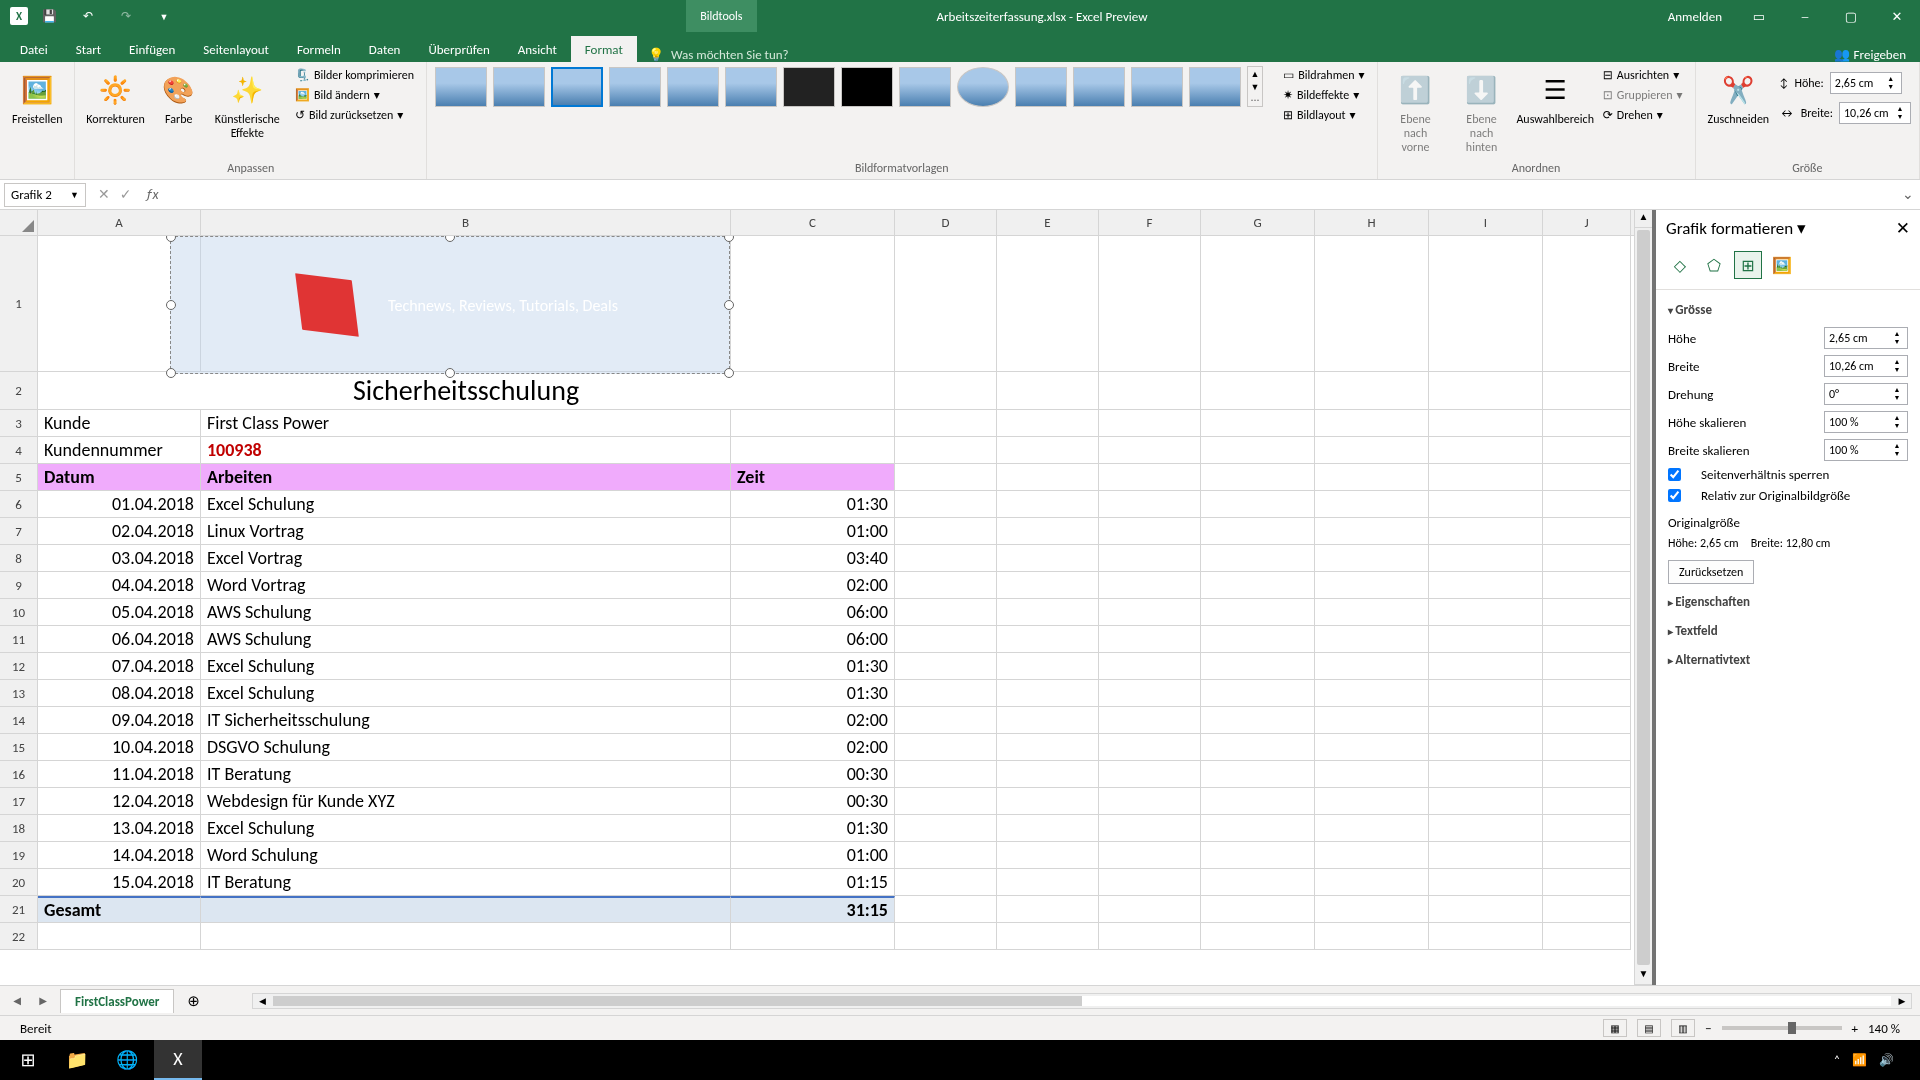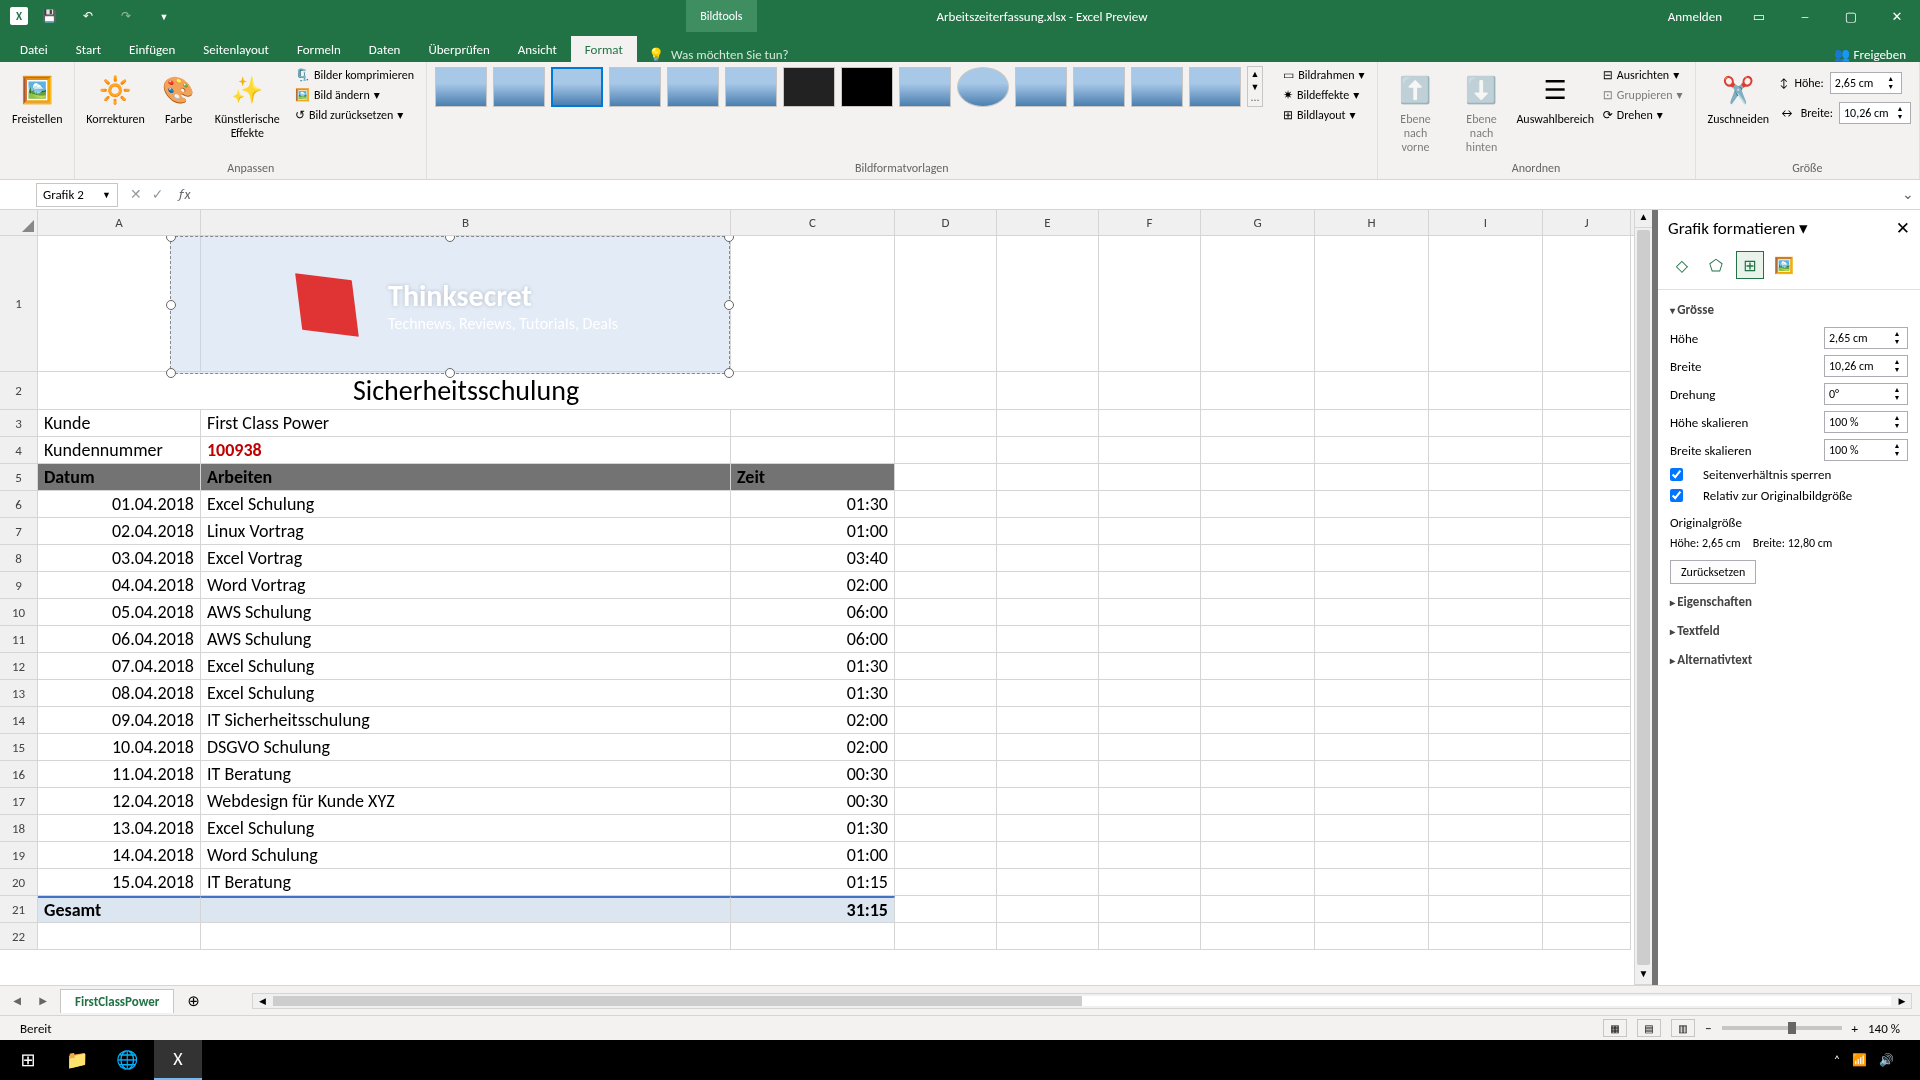--- a/index.html
+++ b/index.html
@@ -35,21 +35,21 @@
 .style-thumb { width: 52px; height: 40px; border: 1px solid #c8c6c4; background: linear-gradient(180deg,#a8c8e8 40%,#4a7fb0); cursor: pointer; }
 .style-thumb.selected { border: 2px solid #0078d4; }
 .style-gallery-arrows { display: flex; flex-direction: column; border: 1px solid #c8c6c4; }
 .style-gallery-arrows div { width: 14px; height: 13px; display: flex; align-items: center; justify-content: center; font-size: 9px; cursor: pointer; }
 .dim-row { display: flex; align-items: center; gap: 6px; font-size: 12px; }
 .dim-input { width: 72px; height: 22px; border: 1px solid #abadb3; padding: 0 4px; font-size: 12px; display: flex; align-items: center; justify-content: space-between; background: #fff; }
 .spin-btns { display: flex; flex-direction: column; }
 .spin-btns span { width: 12px; height: 8px; font-size: 7px; line-height: 7px; text-align: center; cursor: pointer; }
 
 
-.formulabar { height: 30px; background: #fff; border-bottom: 1px solid #d5d5d5; display: flex; align-items: center; padding-left: 32px; }
+.formulabar { height: 30px; background: #fff; border-bottom: 1px solid #d5d5d5; display: flex; align-items: center; }
 .namebox { width: 82px; height: 24px; border: 1px solid #c8c6c4; margin-left: 4px; display: flex; align-items: center; padding: 0 6px; font-size: 13px; justify-content: space-between; }
 .fx-btns { display: flex; gap: 10px; margin-left: 12px; color: #999; }
 .fx-btns span { cursor: pointer; }
 .fx-label { margin-left: 14px; font-style: italic; color: #666; }
 .fx-input { flex: 1; height: 24px; margin: 0 8px; }
 .fx-expand { width: 18px; color: #666; cursor: pointer; }
 
 
 .main { display: flex; height: calc(1080px - 32px - 30px - 118px - 30px - 30px - 25px - 40px); }
 .sheet-area { flex: 1; display: flex; flex-direction: column; position: relative; }
@@ -59,42 +59,42 @@
 .ch { border-right: 1px solid #d5d5d5; text-align: center; font-size: 13px; color: #444; display: flex; align-items: center; justify-content: center; }
 .rows { flex: 1; overflow: hidden; position: relative; }
 .row { display: flex; height: 27px; }
 .row.h1 { height: 136px; }
 .row.h2 { height: 38px; }
 .rh { width: 38px; background: #f0f0f0; border-right: 1px solid #d5d5d5; border-bottom: 1px solid #d5d5d5; text-align: center; font-size: 13px; color: #444; display: flex; align-items: center; justify-content: center; }
 .cell { border-right: 1px solid #d5d5d5; border-bottom: 1px solid #d5d5d5; padding: 0 6px; display: flex; align-items: center; font-size: 18px; overflow: hidden; white-space: nowrap; }
 .cell.right { justify-content: flex-end; }
 .cell.center { justify-content: center; }
 .cell.bold { font-weight: 400; }
-.cell.hdr { background: #737373; font-weight: 600; }
+.cell.hdr { background: #f0abfc; font-weight: 600; }
 .cell.total { background: #dce6f1; font-weight: 600; border-top: 2px solid #4472c4; }
 .cell.kn { color: #c00000; font-weight: 600; }
 
 
 .img-obj { position: absolute; left: 170px; top: 0; width: 560px; height: 138px; border: 1px dashed #888; display: flex; align-items: center; justify-content: center; background: rgba(190,210,235,0.45); }
 .handle { position: absolute; width: 10px; height: 10px; background: #fff; border: 1px solid #666; border-radius: 50%; }
 .handle.tl { left: -5px; top: -5px; } .handle.tr { right: -5px; top: -5px; }
 .handle.bl { left: -5px; bottom: -5px; } .handle.br { right: -5px; bottom: -5px; }
 .handle.tm { left: 50%; top: -5px; margin-left:-5px; } .handle.bm { left: 50%; bottom: -5px; margin-left:-5px; }
 .handle.ml { left: -5px; top: 50%; margin-top:-5px;} .handle.mr { right: -5px; top: 50%; margin-top:-5px;}
 .logo-gfx { display: flex; align-items: center; gap: 16px; }
 .logo-hat { width: 90px; height: 70px; background: #e03434; transform: rotate(45deg); clip-path: polygon(50% 0,100% 50%,50% 100%,0 50%); }
 .logo-txt { color: #fff; font-size: 30px; font-weight: 600; text-shadow: 0 0 4px rgba(0,0,0,0.2); }
 .logo-sub { color: #fff; font-size: 16px; }
 
 .vscroll { width: 18px; background: #f0f0f0; border-left: 1px solid #d5d5d5; display: flex; flex-direction: column; }
 .vscroll .arrow { height: 18px; text-align: center; font-size: 10px; border-bottom: 1px solid #d5d5d5; cursor: pointer; }
 .vscroll .thumb { flex: 1; background: #cdcdcd; margin: 2px; border-radius: 2px; }
 
 
-.rpane { width: 268px; border-left: 6px solid #737373; display: flex; flex-direction: column; background: #fff; }
+.rpane { width: 268px; border-left: 4px solid #737373; display: flex; flex-direction: column; background: #fff; }
 .rpane-head { display: flex; align-items: center; justify-content: space-between; padding: 8px 10px; font-size: 17px; }
 .rpane-icons { display: flex; gap: 6px; padding: 4px 10px 10px; border-bottom: 1px solid #e1dfdd; }
 .rpane-ico { width: 28px; height: 28px; border: 1px solid transparent; display: flex; align-items: center; justify-content: center; font-size: 16px; cursor: pointer; color: #217346; }
 .rpane-ico.active { border-color: #217346; background: #e9f3ec; }
 .rpane-body { flex: 1; padding: 8px 12px; font-size: 13px; display: flex; flex-direction: column; gap: 6px; }
 .rprop { display: flex; align-items: center; justify-content: space-between; }
 .rinput { width: 84px; height: 22px; border: 1px solid #abadb3; display: flex; align-items: center; padding: 0 4px; font-size: 12px; justify-content: space-between; background: #fff; }
 .rcheck { display: flex; align-items: center; gap: 20px; }
 .rsection { font-weight: bold; color: #444; cursor: pointer; padding: 4px 0; }
 .rsection::before { content: '▸ '; font-size: 10px; }
@@ -607,21 +607,20 @@
           <div class="cell wF"></div>
           <div class="cell wG"></div>
           <div class="cell wH"></div>
           <div class="cell wI"></div>
           <div class="cell wJ"></div>
         </div>
         <div class="img-obj">
         <div class="logo-gfx">
           <div class="logo-hat"></div>
           <div>
-            <div class="logo-txt">Thinksecret</div>
             <div class="logo-sub">Technews, Reviews, Tutorials, Deals</div>
           </div>
         </div>
         <div class="handle tl"></div>
         <div class="handle tr"></div>
         <div class="handle bl"></div>
         <div class="handle br"></div>
         <div class="handle tm"></div>
         <div class="handle bm"></div>
         <div class="handle ml"></div>

